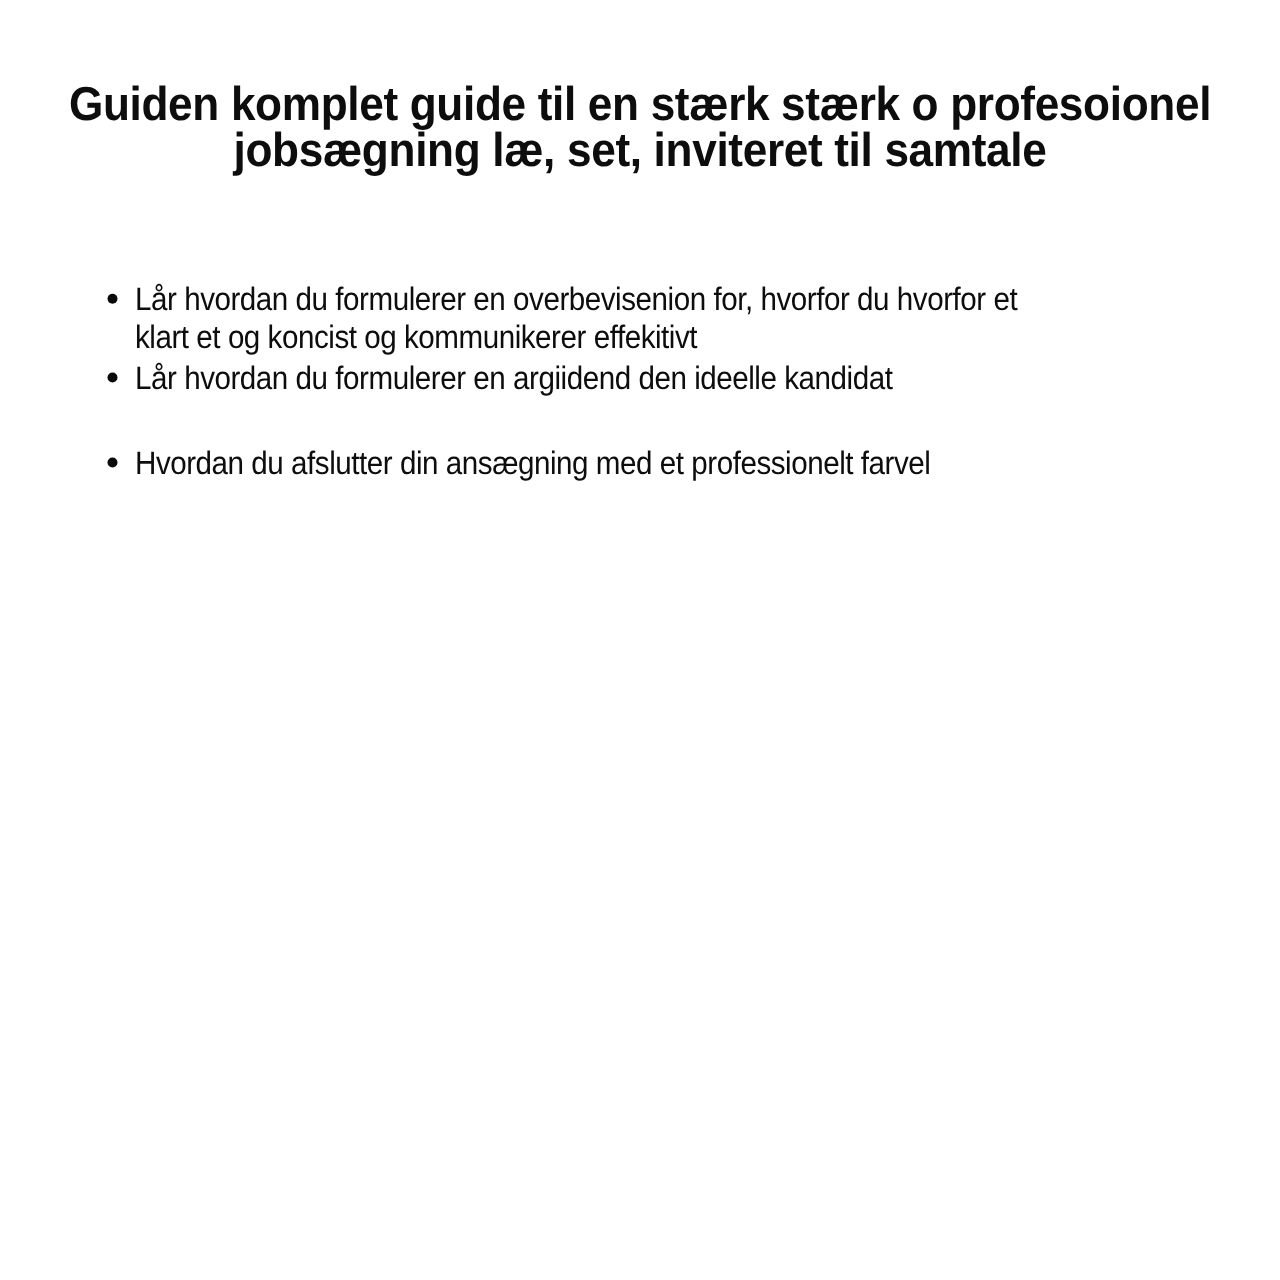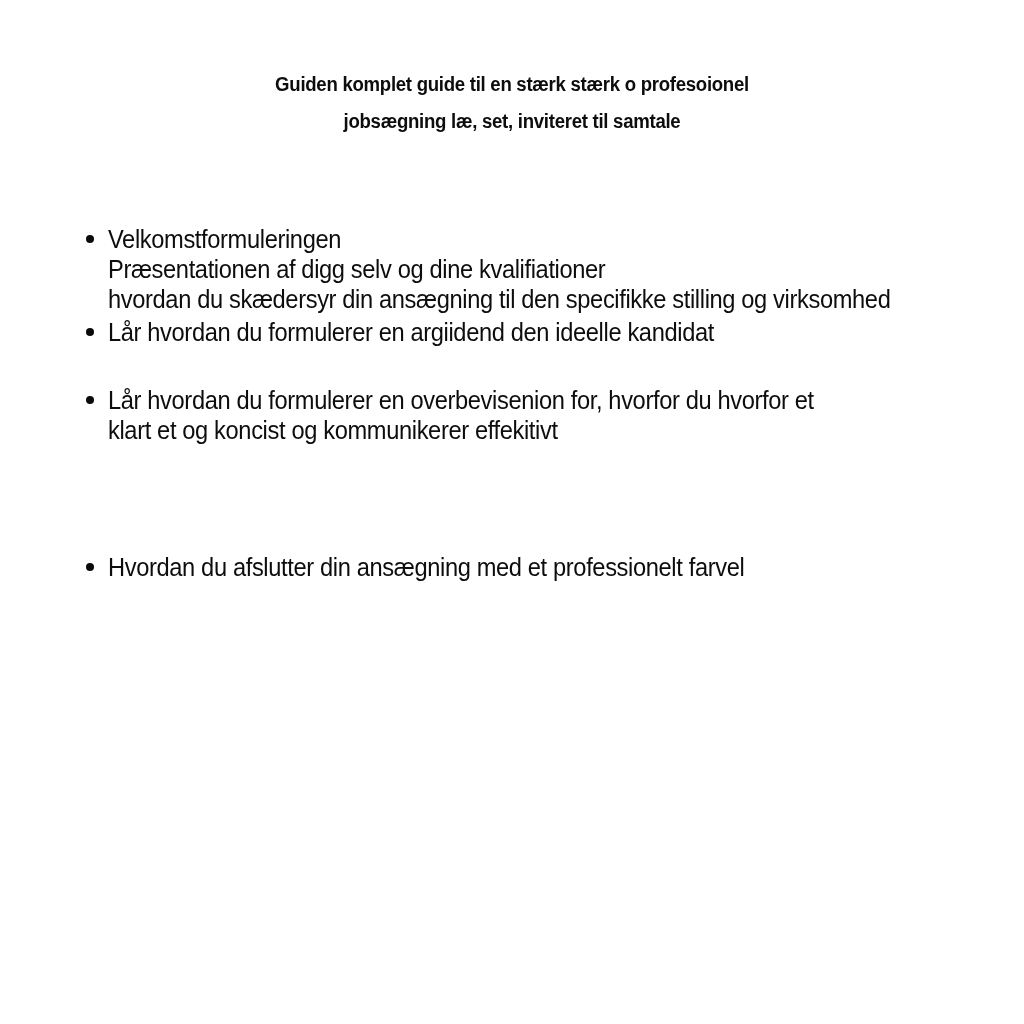--- a/index.html
+++ b/index.html
@@ -17,21 +17,21 @@
   }
   .page {
     width: 1024px;
     height: 1024px;
     position: relative;
   }
   .title {
     margin-top: 66px;
     text-align: center;
     font-weight: bold;
-    font-size: 20px;
+    font-size: 38px;
     line-height: 37px;
     letter-spacing: -0.3px;
   }
   .title .tline {
     transform: scaleX(0.93);
     white-space: nowrap;
   }
   ul.bullet-list {
     list-style: none;
     margin: 84px 0 0 0;
@@ -69,36 +69,28 @@
 
 <div class="page">
   <div class="title">
     <div class="tline">Guiden komplet guide til en stærk stærk o profesoionel</div>
     <div class="tline">jobsægning læ, set, inviteret til samtale</div>
   </div>
   <ul class="bullet-list">
       <li class="bullet">
         <span class="dot"></span>
         <div class="lines">
-          <div class="line">Velkomstformuleringen</div>
-          <div class="line">Præsentationen af digg selv og dine kvalifiationer</div>
-          <div class="line">hvordan du skædersyr din ansægning til den specifikke stilling og virksomhed</div>
+          <div class="line">Lår hvordan du formulerer en overbevisenion for, hvorfor du hvorfor et</div>
+          <div class="line">klart et og koncist og kommunikerer effekitivt</div>
         </div>
       </li>
       <li class="bullet">
         <span class="dot"></span>
         <div class="lines">
           <div class="line">Lår hvordan du formulerer en argiidend den ideelle kandidat</div>
-        </div>
-      </li>
-      <li class="bullet">
-        <span class="dot"></span>
-        <div class="lines">
-          <div class="line">Lår hvordan du formulerer en overbevisenion for, hvorfor du hvorfor et</div>
-          <div class="line">klart et og koncist og kommunikerer effekitivt</div>
         </div>
       </li>
       <li class="bullet">
         <span class="dot"></span>
         <div class="lines">
           <div class="line">Hvordan du afslutter din ansægning med et professionelt farvel</div>
         </div>
       </li>
     </ul>
 </div>

